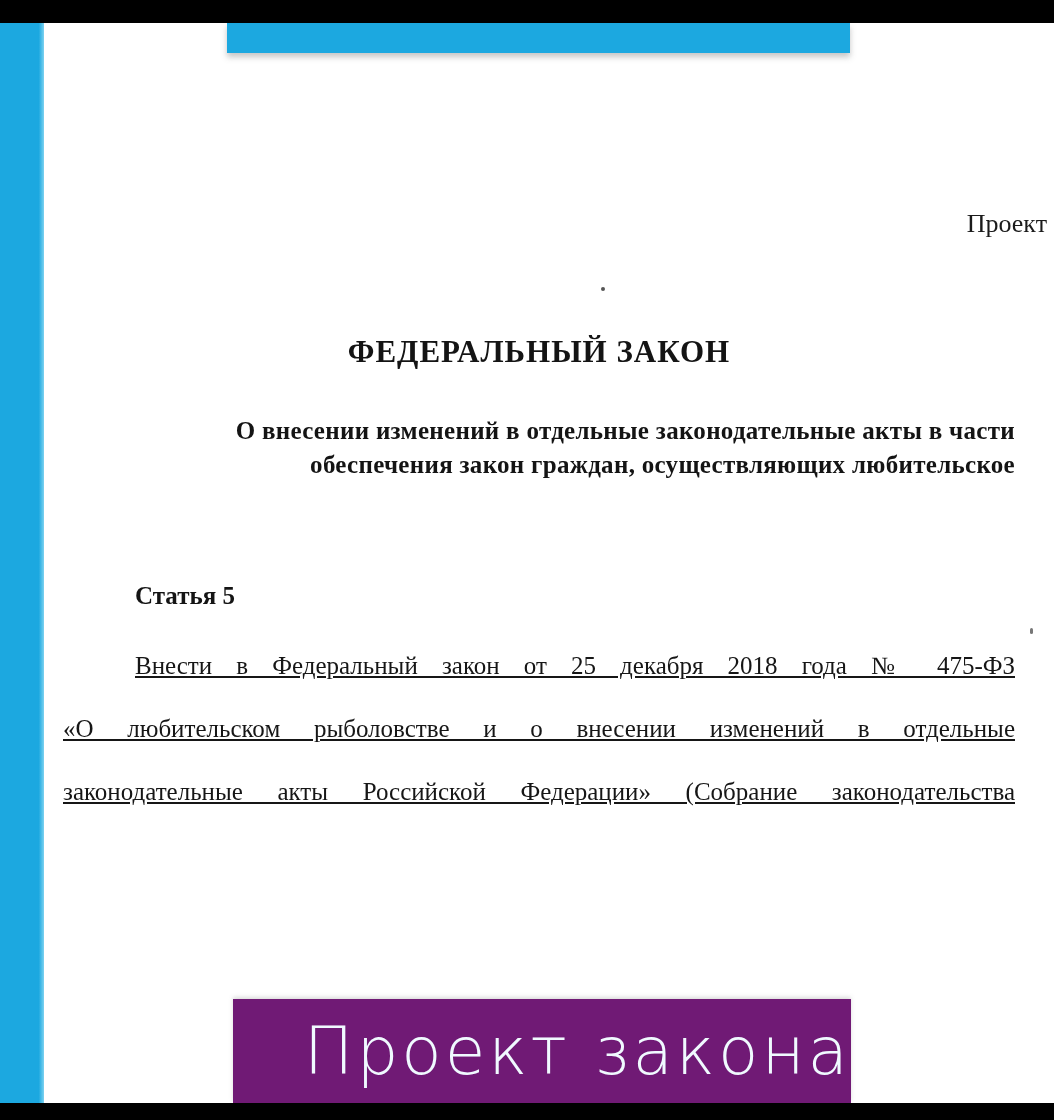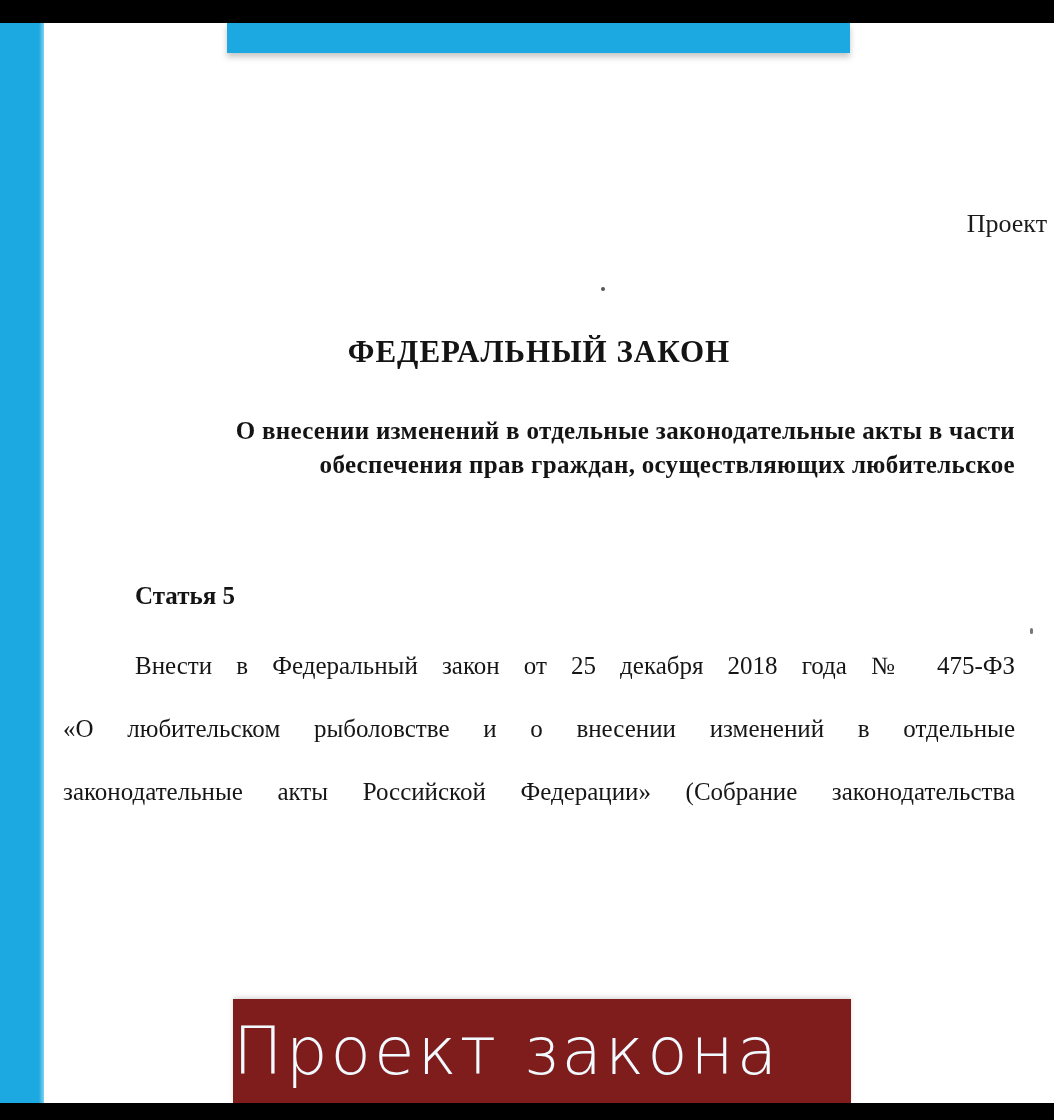--- a/index.html
+++ b/index.html
@@ -101,38 +101,39 @@
     position: absolute;
     left: 19px; top: 611px;
     width: 952px;
     color: #161616;
   }
   .body-line {
     font-size: 25px;
     line-height: 63px;
     height: 63px;
     white-space: nowrap;
+    text-decoration: underline;
   }
   .body-line.just {
     white-space: normal;
     text-align: justify;
     text-align-last: justify;
   }
   .body-line.indent {
     text-indent: 72px;
   }
   .banner {
     position: absolute;
     left: 233px; top: 999px;
     width: 618px; height: 104px;
-    background: #7f1d1d;
+    background: #701a75;
     box-shadow: 0 -2px 4px rgba(120,120,120,0.25);
     display: flex;
     align-items: center;
-    justify-content: flex-start;
+    justify-content: flex-end;
     z-index: 4;
   }
   .banner-label {
     font-family: "DejaVu Sans", "Liberation Sans", sans-serif;
     font-weight: 300;
     font-size: 66px;
     letter-spacing: 3px;
     color: #f0faff;
     white-space: nowrap;
   }
@@ -152,21 +153,21 @@
   <div class="stripe-left"></div>
   <div class="stripe-right"></div>
 
   <div class="page">
     <div class="draft-label">Проект</div>
 
     <h1 class="law-title">ФЕДЕРАЛЬНЫЙ ЗАКОН</h1>
 
     <div class="law-subtitle">
       <div>О внесении изменений в отдельные законодательные акты в части</div>
-      <div>обеспечения прав граждан, осуществляющих любительское</div>
+      <div>обеспечения закон граждан, осуществляющих любительское</div>
     </div>
 
     <div class="article-heading">Статья 5</div>
 
     <div class="body-paragraph">
       <div class="body-line just indent">Внести в Федеральный закон от 25 декабря 2018 года № 475-ФЗ</div>
       <div class="body-line just">«О любительском рыболовстве и о внесении изменений в отдельные</div>
       <div class="body-line just">законодательные акты Российской Федерации» (Собрание законодательства</div>
     </div>
 

